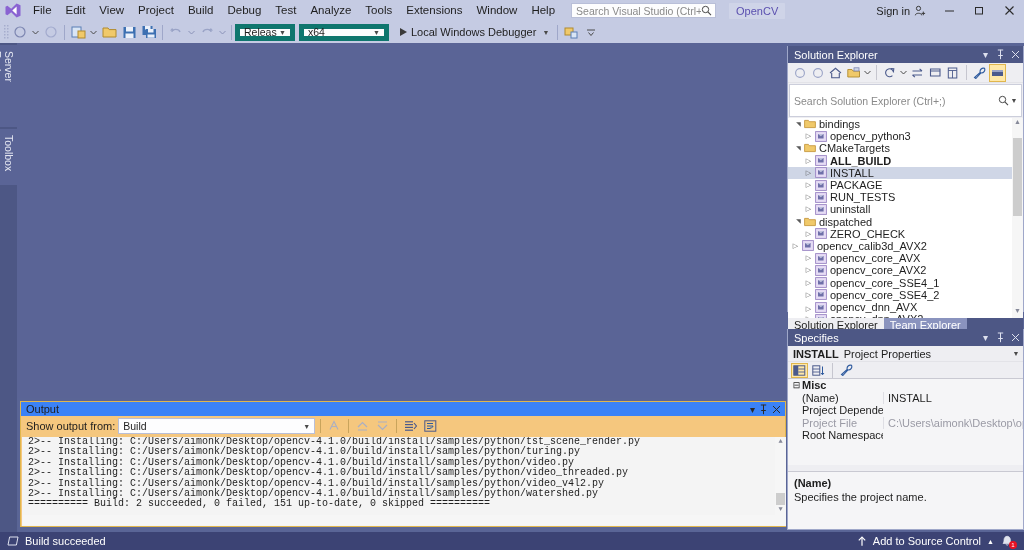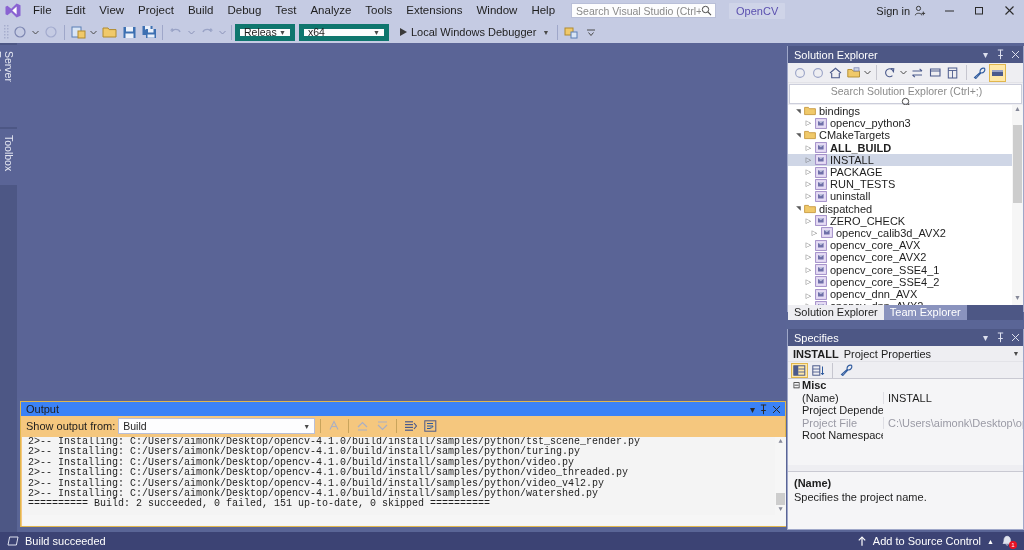--- a/index.html
+++ b/index.html
@@ -86,22 +86,22 @@
   .ph-btn { width: 15px; height: 16px; display: flex; align-items: center; justify-content: center; color: #DDE0EE; font-size: 10px; }
 
   #solexp { left: 787px; top: 46px; width: 237px; height: 266px; border: 1px solid #9FA7C9; border-top: none; }
   .se-toolbar {
     height: 20px; background: #EEEEF2; display: flex; align-items: center; padding-left: 3px; gap: 1px;
     border-bottom: 1px solid #E3E3E8;
   }
   .se-ico { width: 17px; height: 18px; display: flex; align-items: center; justify-content: center; }
   .se-ico.act { background: #FFE8A8; border: 1px solid #E0B64D; }
   .se-search {
-    height: 20px; background: #FFFFFF; border: 1px solid #CCCEDB;
-    display: flex; align-items: center; padding: 0 2px 0 4px; margin: 1px 1px; flex-direction: column;
+    height: 33px; background: #FFFFFF; border: 1px solid #CCCEDB;
+    display: flex; align-items: center; padding: 0 2px 0 4px; margin: 1px 1px;
   }
   .se-search .ph { flex: 1; font-size: 10.5px; color: #8A8A8A; }
   .tree { position: relative; background: #FFFFFF; height: 200px; overflow: hidden; font-size: 11px; }
   .trow { height: 12.2px; display: flex; align-items: center; white-space: nowrap; }
   .trow.sel { background: #CFD6E6; }
   .trow .exp { width: 11px; text-align: center; color: #5A5A5A; font-size: 7px; flex: none; }
   .trow .ico { width: 14px; height: 12px; display: flex; align-items: center; justify-content: center; flex: none; }
   .trow .lbl { padding-left: 2px; color: #1e1e1e; }
   .trow .lbl.b { font-weight: bold; }
   .tscroll { position: absolute; right: 0; top: 0; width: 11px; height: 200px; background: #F6F6F6; }
@@ -590,21 +590,21 @@
           <span class="exp">▷</span>
           <span class="ico">
             <svg width="12" height="11" viewBox="0 0 12 11">
               <rect x="0.6" y="0.6" width="10.8" height="9.8" fill="#E6DCF5" stroke="#9B86C4" stroke-width="0.9"></rect>
               <path d="M3 3 L8.6 3 L8.6 7.5 L3 7.5 Z" fill="#6E6FA8"></path>
               <path d="M3 3 L5.8 5.2 L8.6 3" fill="#BFC2DD"></path>
             </svg>
           </span>
           <span class="lbl">ZERO_CHECK</span>
         </div>
-        <div class="trow" style="padding-left: 21px;">
+        <div class="trow" style="padding-left: 2px;">
           <span class="exp">▷</span>
           <span class="ico">
             <svg width="12" height="11" viewBox="0 0 12 11">
               <rect x="0.6" y="0.6" width="10.8" height="9.8" fill="#E6DCF5" stroke="#9B86C4" stroke-width="0.9"></rect>
               <path d="M3 3 L8.6 3 L8.6 7.5 L3 7.5 Z" fill="#6E6FA8"></path>
               <path d="M3 3 L5.8 5.2 L8.6 3" fill="#BFC2DD"></path>
             </svg>
           </span>
           <span class="lbl">opencv_calib3d_AVX2</span>
         </div>

